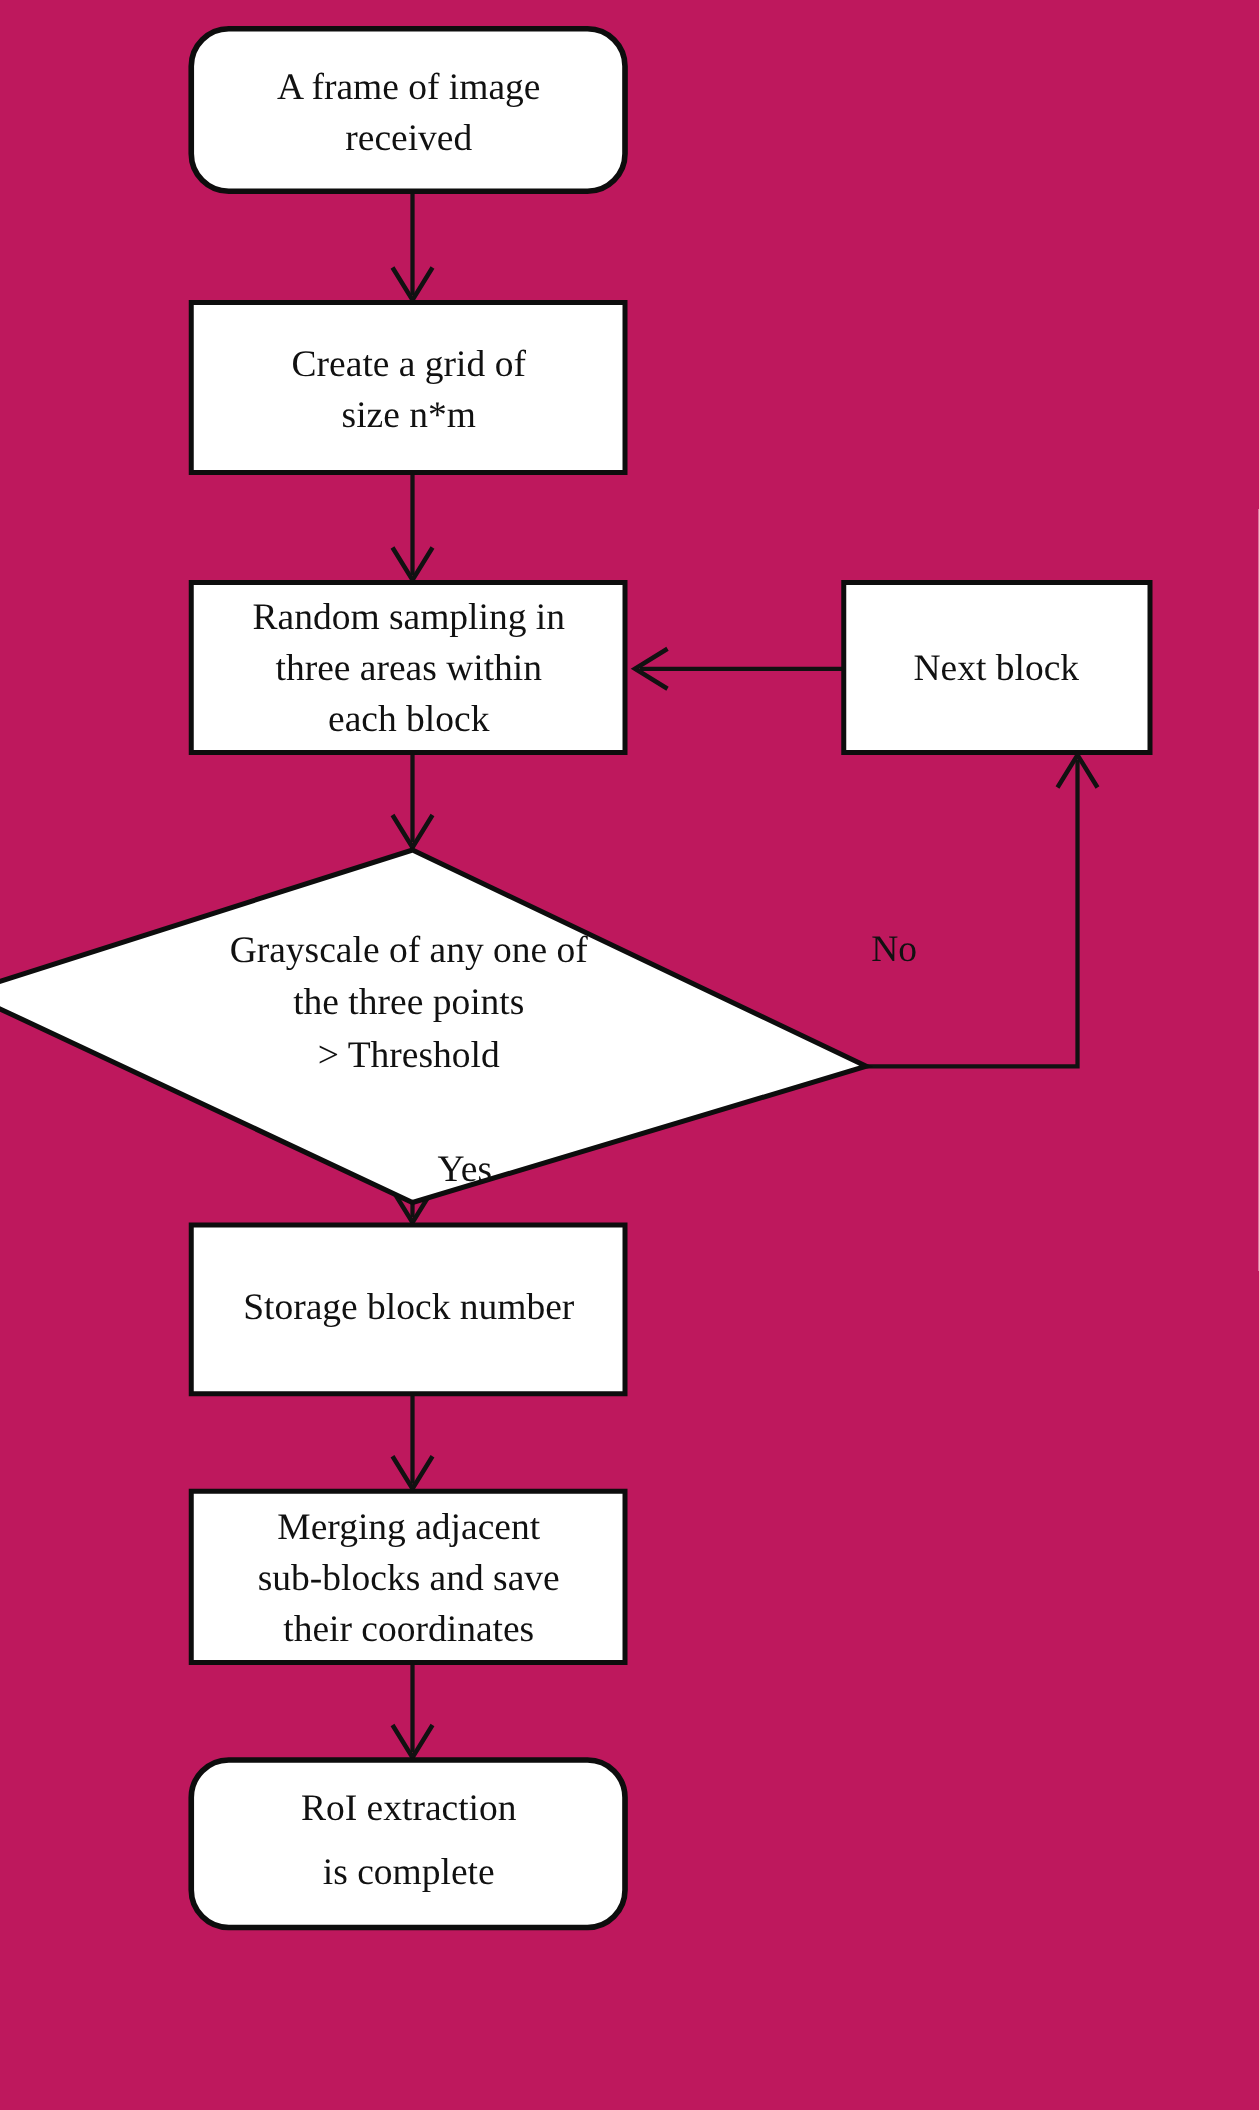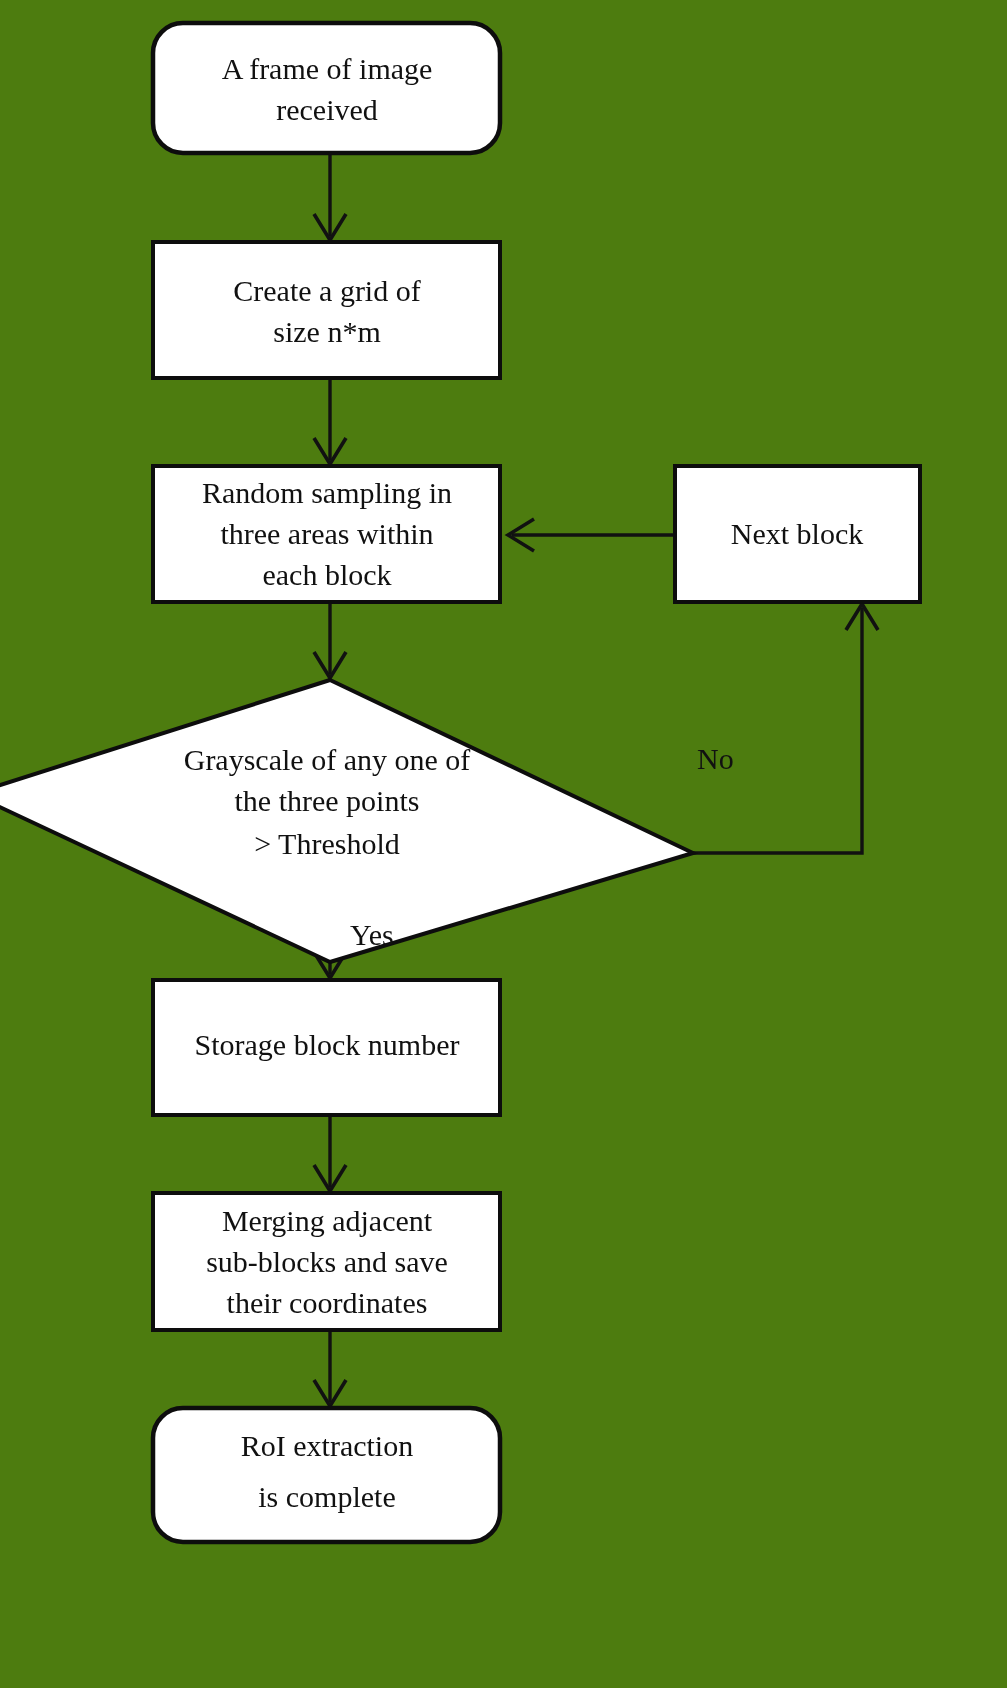--- a/index.html
+++ b/index.html
@@ -8,21 +8,21 @@
     padding: 0;
     background: #ffffff;
   }
   body {
     font-family: "Liberation Serif", "DejaVu Serif", serif;
   }
   #flow-root {
     position: relative;
     width: 1007px;
     height: 1688px;
-    background: #4d7c0f;
+    background: #be185d;
     overflow: hidden;
   }
   #flow-svg {
     position: absolute;
     top: 0;
     left: 0;
     width: 1007px;
     height: 1688px;
     display: block;
   }

